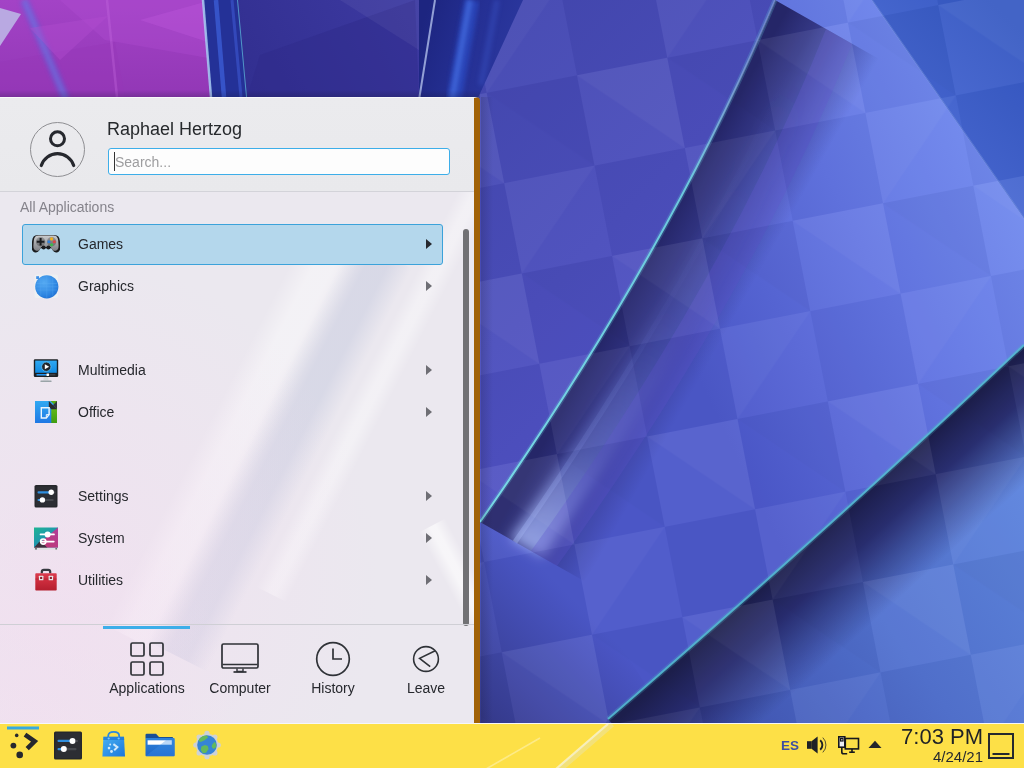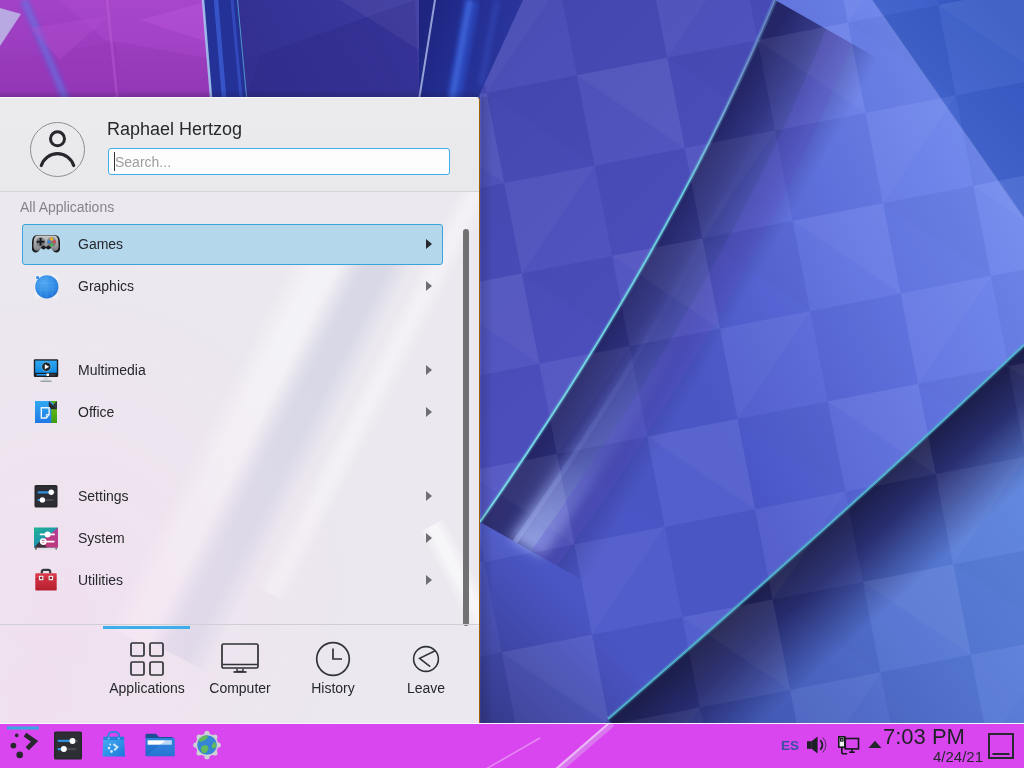--- a/index.html
+++ b/index.html
@@ -1,18 +1,18 @@
 <!DOCTYPE html>
 <html><head><meta charset="utf-8"><title>d</title><style>
 *{margin:0;padding:0;box-sizing:border-box}
 html,body{width:1024px;height:768px;overflow:hidden;font-family:"Liberation Sans",sans-serif}
 #stage{position:relative;width:1024px;height:768px;background:#3a3d98}
 #wall{position:absolute;left:0;top:0}
-#taskbar{position:absolute;left:0;top:723px;width:1024px;height:45px;background:#d946ef;border-top:1px solid #f6f7f9}
-#panel{position:absolute;left:0;top:97px;width:480px;height:626px;background:#ebe8ef;border-right:1px solid #a16207;border-top:1px solid #f8f8fa;border-radius:0 4px 0 0;overflow:hidden}
+#taskbar{position:absolute;left:0;top:723px;width:1024px;height:45px;background:#fde047;border-top:1px solid #f6f7f9}
+#panel{position:absolute;left:0;top:97px;width:480px;height:626px;background:#ebe8ef;border-right:6px solid #a16207;border-top:1px solid #f8f8fa;border-radius:0 4px 0 0;overflow:hidden}
 #panelbg{position:absolute;left:0;top:0;width:480px;height:626px;border-radius:0 4px 0 0}
 .hdr{position:absolute;left:0;top:0;width:480px;height:93px;background:linear-gradient(180deg,#ebebee,#e9e9ec)}
 .hsep{position:absolute;left:0;top:93px;width:480px;height:1px;background:#d3d3d9}
 .avatar{position:absolute;left:30px;top:24px;width:55px;height:55px}
 .uname{position:absolute;left:107px;top:21px;font-size:18px;color:#26292c}
 .sbox{position:absolute;left:108px;top:50px;width:342px;height:27px;background:#fdfdfd;border:1px solid #3daee9;border-radius:3px}
 .sbox span{position:absolute;left:6px;top:5px;font-size:14px;color:#9d9d9f}
 .cursor{position:absolute;left:5px;top:3px;width:1px;height:19px;background:#333}
 .allapps{position:absolute;left:20px;top:101px;font-size:14px;color:#85838b}
 .rows{position:absolute;left:0;top:125px;width:551px;height:402px;overflow:hidden}
@@ -253,21 +253,21 @@
       <rect x="0.8" y="0.8" width="6" height="10.4" fill="#edeef2"></rect>
       <rect x="2.6" y="2.6" width="2.4" height="2.4" stroke-width="1.2"></rect>
       <path d="M3.8 11.2 V16 q0 1.8 1.8 1.8 h3.6"></path>
     </g>
     <path d="M868.5 24 L875 16.7 L881.5 24 Z" fill="#23262b"></path>
     <g transform="translate(988,9)" fill="none" stroke="#26292e" stroke-width="2">
       <rect x="1" y="1" width="24" height="24"></rect>
       <path d="M4.5 21 h17"></path>
     </g>
   </svg>
-  <div style="position:absolute;left:883px;top:-0.5px;width:100px;text-align:left;font-size:22px;color:#1e2126;letter-spacing:0">7:03 PM</div>
+  <div style="position:absolute;left:883px;top:-0.5px;width:100px;text-align:right;font-size:22px;color:#1e2126;letter-spacing:0">7:03 PM</div>
   <div style="position:absolute;left:883px;top:23.5px;width:100px;text-align:right;font-size:15px;color:#26292e">4/24/21</div>
 </div>
 <div id="panel">
   <div id="panelbg">
     <div style="position:absolute;left:10px;top:309px;width:452px;height:62px;transform:rotate(-63deg);background:linear-gradient(180deg,rgba(255,255,255,0),rgba(255,255,255,.42) 35%,rgba(255,255,255,.42) 65%,rgba(255,255,255,0))"></div>
     <div style="position:absolute;left:54px;top:324px;width:452px;height:66px;transform:rotate(-63deg);background:linear-gradient(180deg,rgba(188,194,218,0),rgba(188,194,218,.4) 35%,rgba(188,194,218,.4) 65%,rgba(188,194,218,0))"></div>
     <div style="position:absolute;left:148px;top:278px;width:452px;height:34px;transform:rotate(-63deg);background:linear-gradient(180deg,rgba(255,255,255,0),rgba(255,255,255,.38) 40%,rgba(255,255,255,.38) 60%,rgba(255,255,255,0))"></div>
     <div style="position:absolute;left:403px;top:461px;width:110px;height:30px;transform:rotate(62deg);background:linear-gradient(180deg,rgba(255,255,255,0),rgba(255,255,255,.6) 40%,rgba(255,255,255,.6) 60%,rgba(255,255,255,0))"></div>
     <div style="position:absolute;left:0;top:93px;width:480px;height:533px;background:radial-gradient(430px 450px at 70px 390px,rgba(244,219,240,.5),rgba(244,219,240,0) 72%),radial-gradient(300px 320px at 30px 530px,rgba(244,219,240,.42),rgba(244,219,240,0) 70%)"></div>
   </div>

